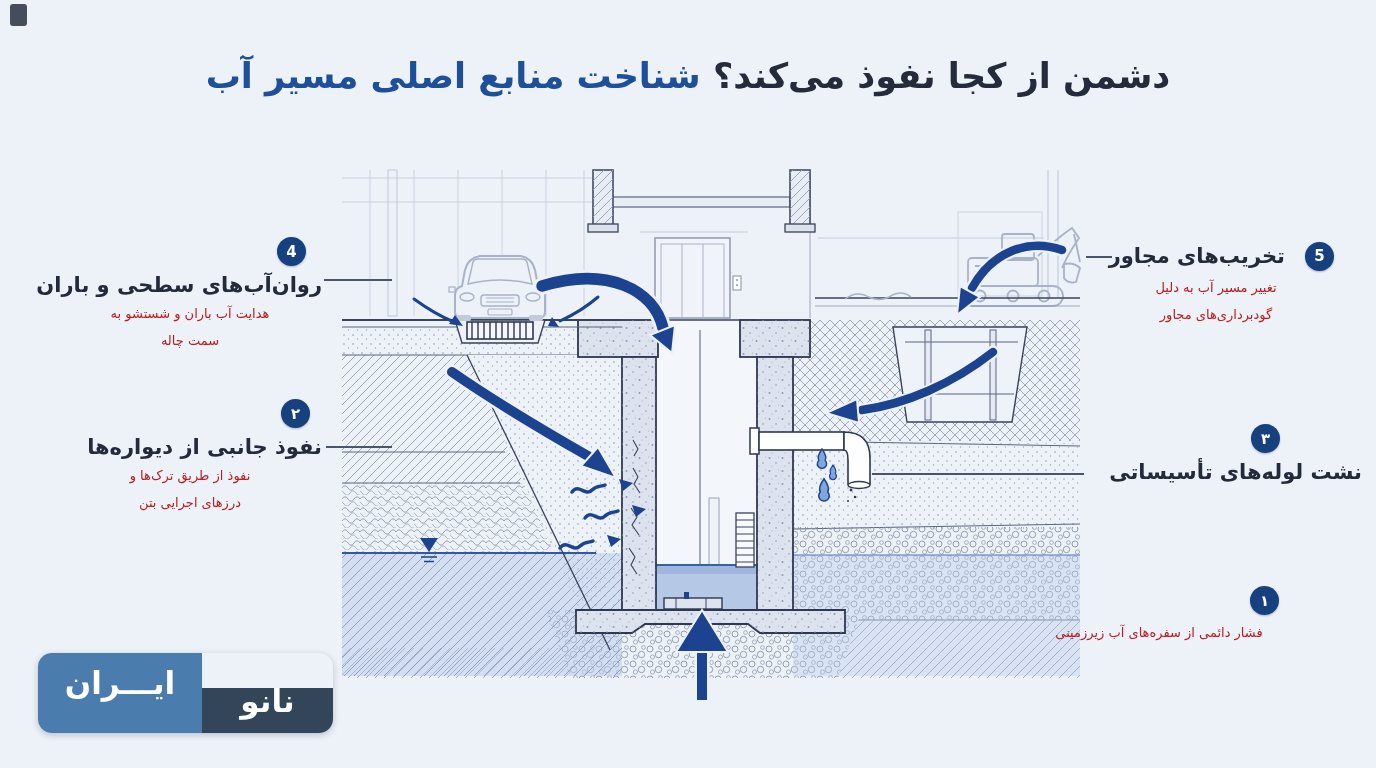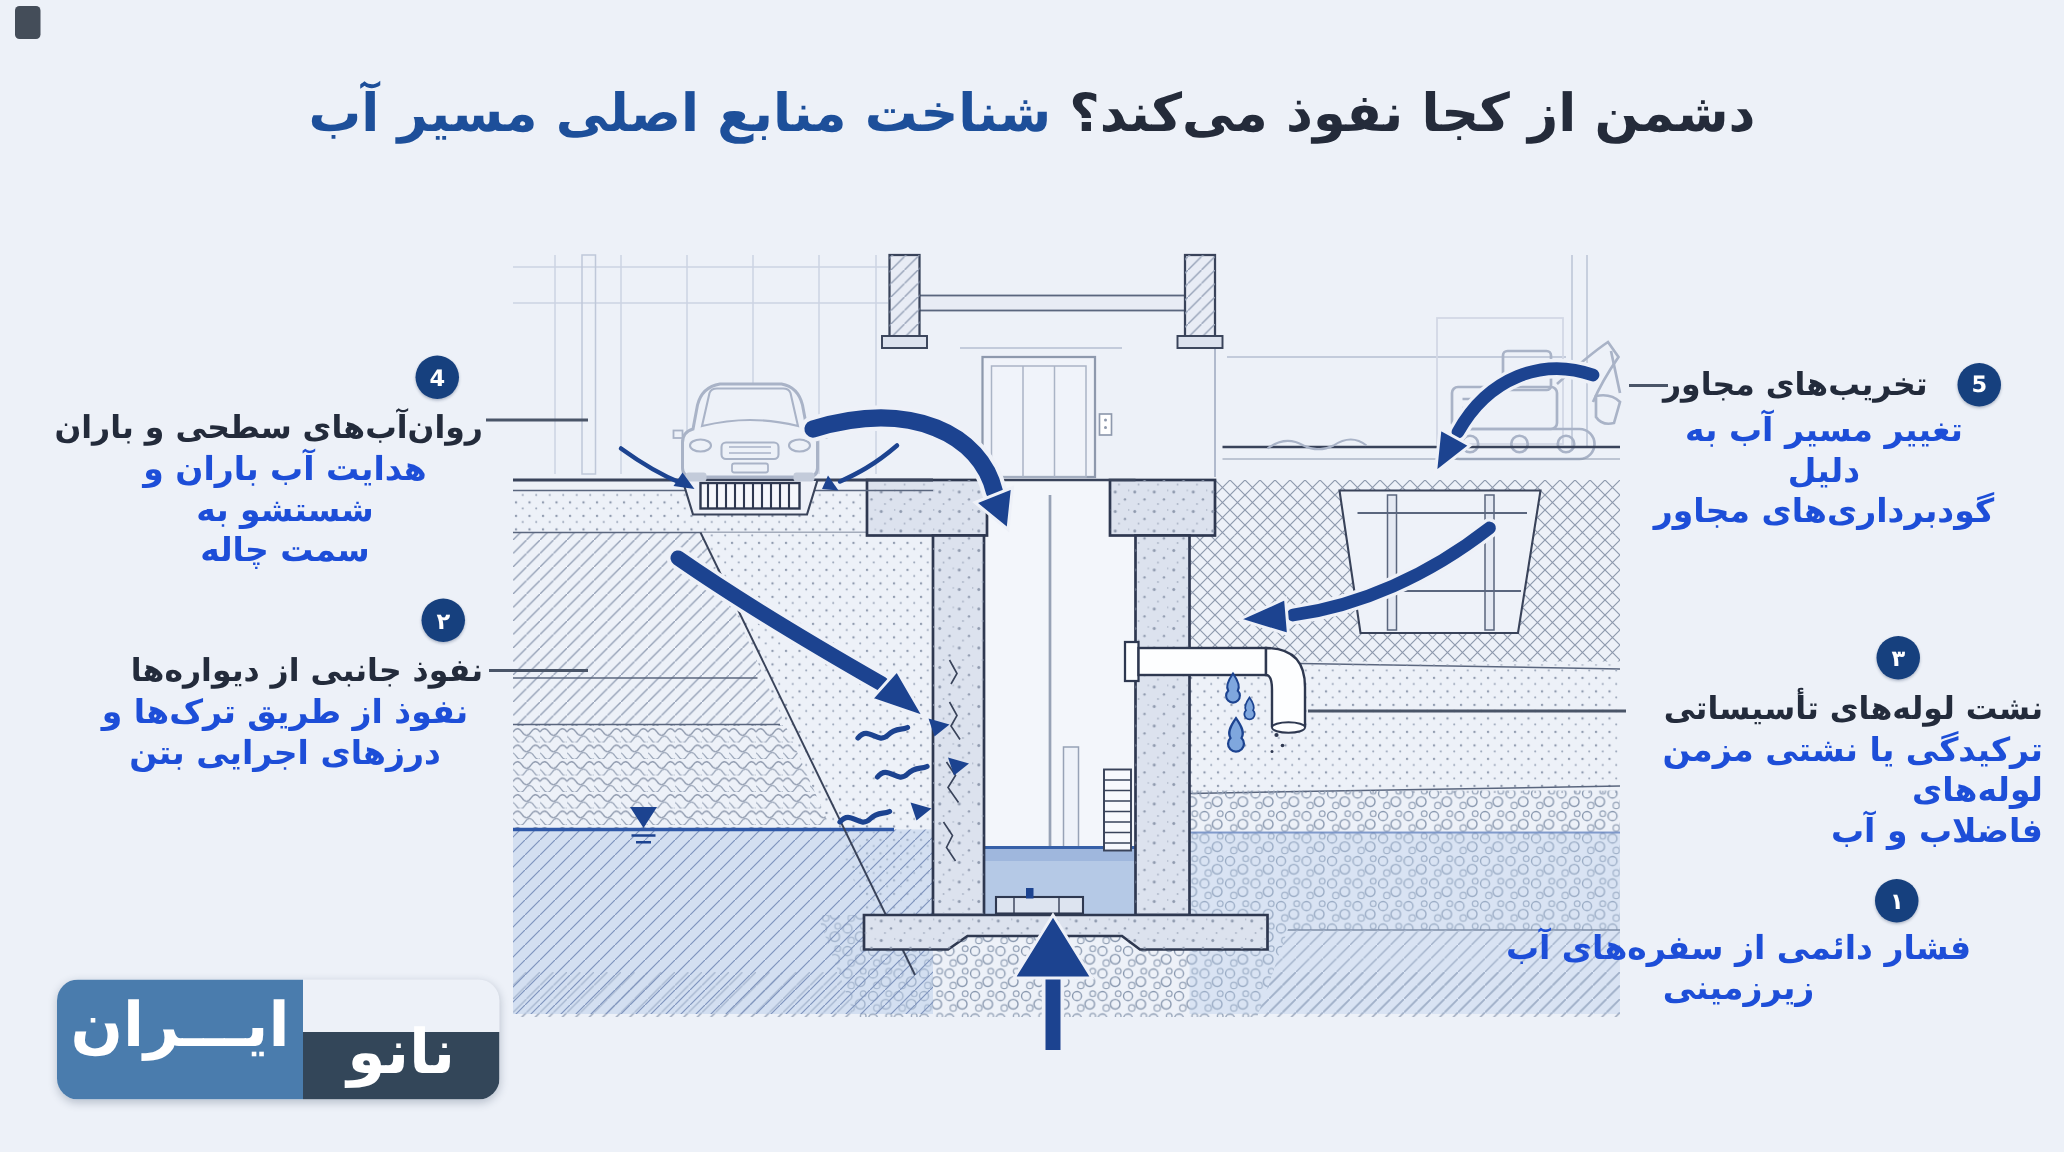--- a/index.html
+++ b/index.html
@@ -7,29 +7,29 @@
           font-family:"DejaVu Sans",sans-serif;direction:ltr;}
   .main-title{position:absolute;top:56px;left:0;width:100%;text-align:center;
               font-size:35px;font-weight:700;margin:0;letter-spacing:-0.5px;}
   .t-dark{color:#242b3a;}
   .t-accent{color:#1d4f9a;}
   .callout{position:absolute;display:flex;flex-direction:column;align-items:flex-end;}
   .badge{width:29px;height:29px;border-radius:50%;background:#16407e;color:#fff;
          font-size:15px;font-weight:700;display:flex;align-items:center;justify-content:center;
          box-shadow:0 1px 2px rgba(20,40,80,.3);flex:0 0 auto;}
   .co-title{font-size:21px;font-weight:700;color:#232b3b;white-space:nowrap;line-height:30px;}
-  .co-desc{font-size:22px;color:#1d4ed8;line-height:27px;width:100%;font-weight:bold;}
+  .co-desc{font-size:13px;color:#b91c1c;line-height:27px;width:100%;}
   .center{text-align:center;}
   .rightal{text-align:right;}
   .title-row{display:flex;align-items:center;gap:20px;}
   .line{position:absolute;height:1.5px;background:#4a5568;}
   .logo{position:absolute;left:38px;top:653px;height:80px;display:flex;border-radius:14px;
         overflow:hidden;box-shadow:0 2px 6px rgba(30,50,80,.25);}
   .logo-seg{display:flex;align-items:center;justify-content:center;color:#fff;
-            font-size:41px;font-weight:700;padding-bottom:20px;}
+            font-size:31px;font-weight:700;padding-bottom:20px;}
   .logo-blue{background:#4a7cad;width:164px;}
   .logo-dark{background:#334659;width:131px;margin-top:35px;}
   .artifact{position:absolute;left:10px;top:4px;width:17px;height:22px;background:#2c3542;
             border-radius:3px;opacity:.88;}
   svg{display:block;}
 </style>
 </head>
 <body>
 
 <div id="canvas">
@@ -327,24 +327,20 @@
     </div>
     <div class="co-desc center" dir="rtl" style="margin-top:3px">
       <span>تغییر مسیر آب به دلیل</span><br>
       <span>گودبرداری‌های مجاور</span>
     </div>
   </div>
 
   <div class="callout" style="left:1087px;top:424px;width:275px">
     <div class="badge" style="margin:0 82px 4px 0">۳</div>
     <div class="co-title" dir="rtl">نشت لوله‌های تأسیساتی</div>
-    <div class="co-desc rightal" dir="rtl">
-      <span>ترکیدگی یا نشتی مزمن لوله‌های</span><br>
-      <span>فاضلاب و آب</span>
-    </div>
   </div>
 
   <div class="callout" style="left:955px;top:586px;width:408px">
     <div class="badge" style="margin:0 84px 4px 0">۱</div>
     <div class="co-desc center" dir="rtl">فشار دائمی از سفره‌های آب زیرزمینی</div>
   </div>
 
   <div class="logo" dir="ltr">
     <div class="logo-seg logo-blue" dir="rtl">ایـــران</div>
     <div class="logo-seg logo-dark" dir="rtl">نانو</div>

